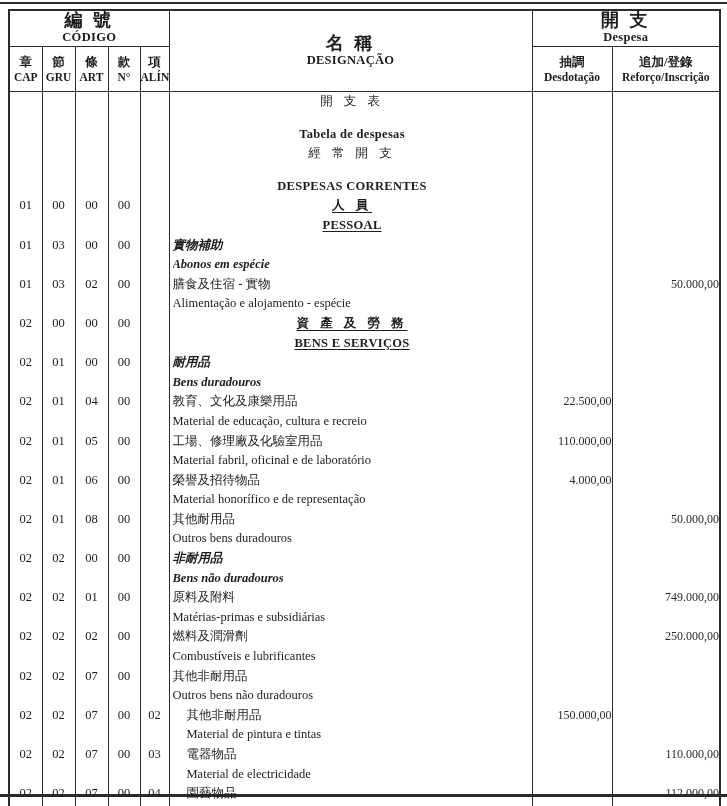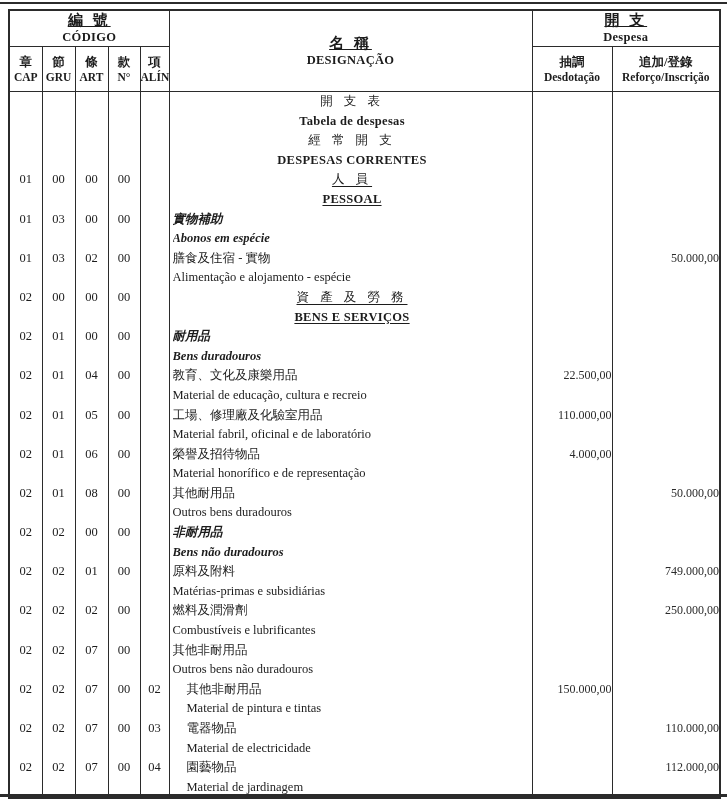--- a/index.html
+++ b/index.html
@@ -16,34 +16,34 @@
   table.budget {
     position:absolute; left:8px; top:9px; width:711px;
     border-collapse:collapse; table-layout:fixed;
     border:2px solid #2b2b2b;
   }
   th, td { border:1px solid #2b2b2b; }
 
   thead th { font-weight:bold; vertical-align:middle; padding:1px 0; text-align:center; }
   tr.h1 { height:34px; }
   tr.h2 { height:45px; }
-  .hd-zh { font-size:15px; letter-spacing:3px; line-height:17px; font-weight:bold;text-decoration:underline; }
+  .hd-zh { font-size:18px; letter-spacing:3px; line-height:17px; font-weight:bold; }
   .hd-pt { font-size:12.5px; letter-spacing:0.3px; line-height:16px; font-weight:bold; }
   .sub-zh { font-size:12.5px; line-height:16px; font-weight:bold; }
   .sub-pt { font-size:11.5px; line-height:15px; font-weight:bold; }
 
   tbody td { border-top:none; border-bottom:none; vertical-align:top; }
   td.code { text-align:center; font-size:12.5px; line-height:19.6px; }
   td.des  { padding-left:3px; }
   td.des .line { font-size:12.5px; line-height:19.6px; white-space:nowrap; overflow:hidden; }
   td.amt  { text-align:right; font-size:12px; line-height:19.6px; color:#2a2a2a; }
 
   .zh-c  { text-align:center; letter-spacing:4px; }
-  .pt-c  { text-align:center; font-weight:bold; letter-spacing:0.3px; }
-  .zh-cu { text-align:center; letter-spacing:4px; text-decoration:underline; text-underline-offset:3px; }
+  .pt-c  { text-align:center; font-weight:bold; letter-spacing:0.3px;margin-top:13px; }
+  .zh-cu { text-align:center; letter-spacing:4px; text-decoration:underline; text-underline-offset:3px;font-weight:bold; }
   .pt-cu { text-align:center; font-weight:bold; text-decoration:underline; text-underline-offset:2px; letter-spacing:0.3px; }
   .zh-i  { font-weight:bold; font-style:italic; }
   .pt-i  { font-weight:bold; font-style:italic; }
   .zh-ind, .pt-ind { padding-left:14px; }
 </style>
 </head>
 <body>
 
 <div class="page">
   <div class="rule rule-top"></div>

